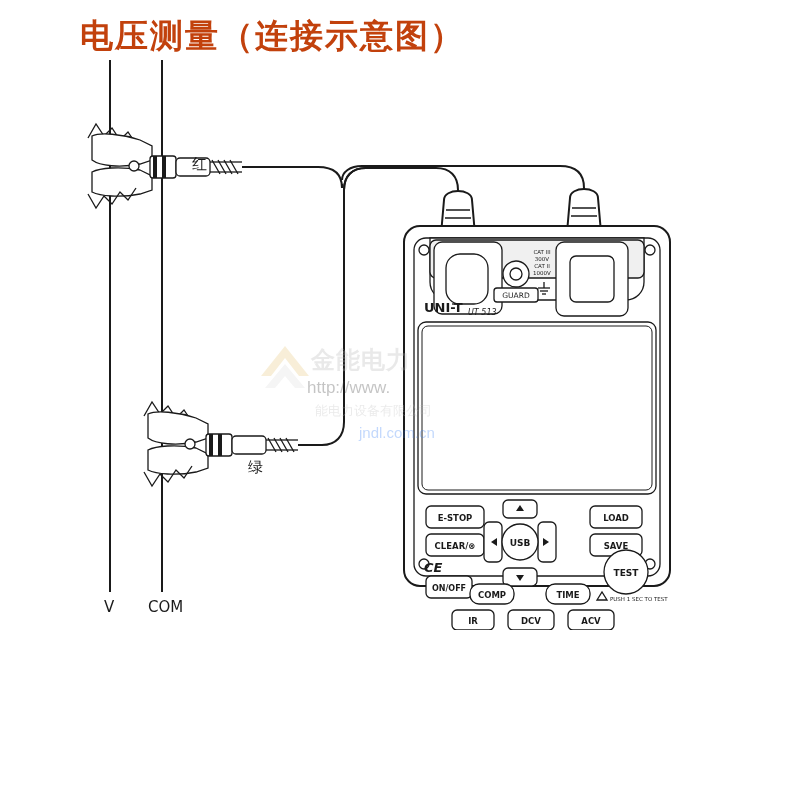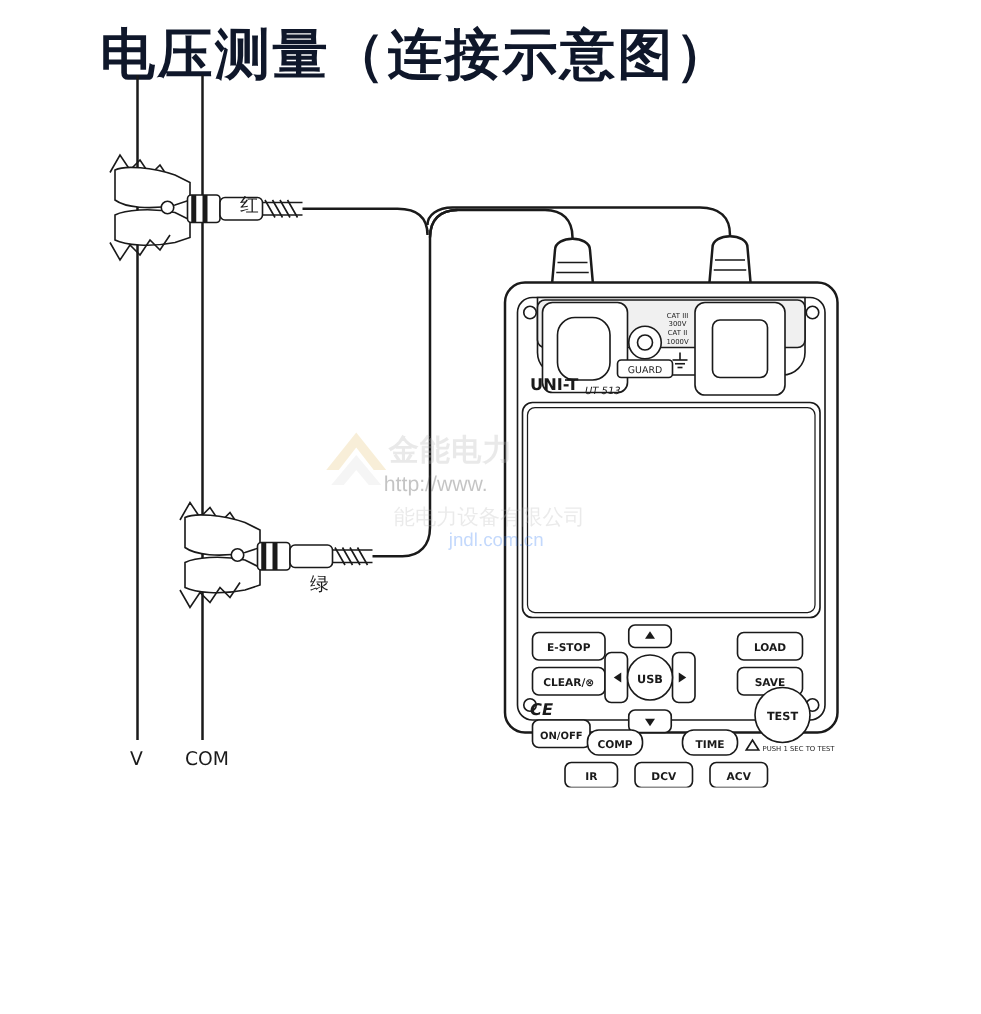--- a/index.html
+++ b/index.html
@@ -17,23 +17,23 @@
   #stage {
     position: absolute;
     left: 0; top: 0;
     width: 785px;
     height: 811px;
   }
   .title {
     position: absolute;
     left: 80px;
     top: 14px;
-    font-size: 44px;
+    font-size: 33px;
     font-weight: bold;
-    color: #0f172a;
+    color: #c2410c;
     letter-spacing: 2px;
     font-family: "DejaVu Sans", sans-serif;
     white-space: nowrap;
   }
   .diagram {
     position: absolute;
     left: 0;
     top: 60px;
     width: 785px;
     height: 570px;
@@ -85,21 +85,21 @@
     letter-spacing: 1px;
     color: #b9b9b9;
   }
   .wm-url {
     left: 52px; top: 48px;
     font-size: 17px;
     color: #404040;
   }
   .wm-sub {
     left: 60px; top: 72px;
-    font-size: 17px;
+    font-size: 13px;
     color: #bdbdbd;
   }
   .wm-sub2 {
     left: 104px; top: 94px;
     font-size: 15px;
     color: #3b82f6;
   }
 </style>
 </head>
 <body>

